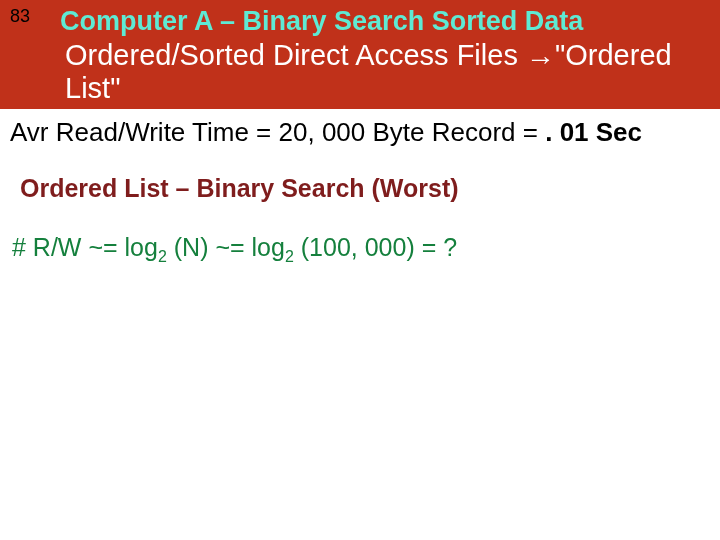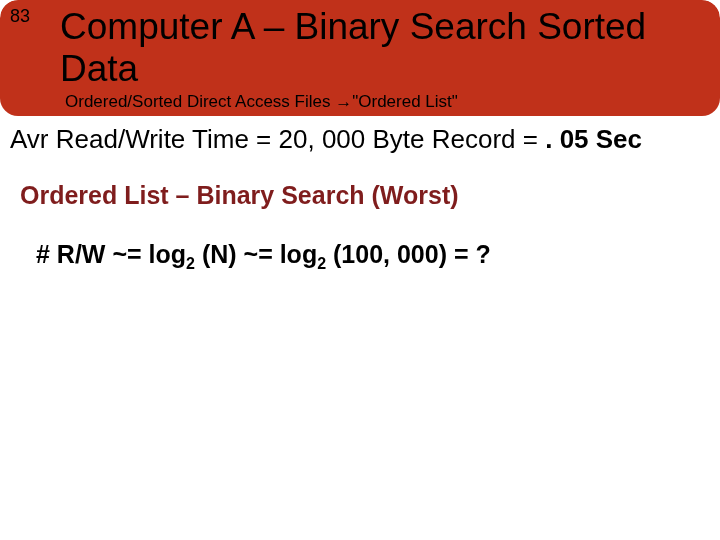--- a/index.html
+++ b/index.html
@@ -1,15 +1,15 @@
 <!DOCTYPE html>
 <html><head>
 <meta charset="utf-8">
 <style>
-  * { margin: 0; padding: 0; box-sizing: border-box; border-radius: 18px; }
+  * { margin: 0; padding: 0; box-sizing: border-box; }
   body {
     width: 720px;
     height: 540px;
     background: #ffffff;
     font-family: Arial, Helvetica, sans-serif;
     overflow: hidden;
   }
   .header {
     background: #c0311a;
     padding: 6px 10px 4px 10px;
@@ -19,27 +19,27 @@
     display: flex;
     align-items: flex-start;
   }
   .slide-num {
     font-size: 18px;
     color: #000;
     margin-right: 30px;
     margin-top: 0;
   }
   .title {
-    font-size: 37px;
-    color: #000000;
-    font-weight: normal;
+    font-size: 27px;
+    color: #5eead4;
+    font-weight: bold;
   }
   .subtitle {
-    font-size: 17px;
-    color: #000000;
+    font-size: 29px;
+    color: #ffffff;
     margin-top: 2px;
     margin-left: 55px;
   }
   .arrow {
     font-family: Arial, sans-serif;
   }
   .body {
     padding: 8px 14px 0 10px;
     color: #000;
   }
@@ -55,24 +55,24 @@
   .line2 .bold { font-weight: bold; }
   .section {
     margin-top: 26px;
     margin-left: 10px;
     font-size: 25px;
     font-weight: bold;
     color: #7f1d1d;
   }
   .formula {
     margin-top: 30px;
-    margin-left: 26px;
+    margin-left: 2px;
     font-size: 25px;
-    font-weight: bold;
-    color: #000000;
+    font-weight: normal;
+    color: #15803d;
   }
   .formula sub {
     font-size: 16px;
     vertical-align: sub;
   }
 </style>
 </head>
 <body>
 
 <div class="header">
@@ -80,19 +80,19 @@
     <span class="slide-num">83</span>
     <span class="title">Computer A – Binary Search Sorted Data</span>
   </div>
   <div class="subtitle">
     <span>Ordered/Sorted Direct Access Files </span><span class="arrow">→</span><span>"Ordered List"</span>
   </div>
 </div>
 
 <div class="body">
   <div class="line2">
-    <span>Avr Read/Write Time = 20, 000 Byte Record = </span><span class="bold">. 05 Sec</span>
+    <span>Avr Read/Write Time = 20, 000 Byte Record = </span><span class="bold">. 01 Sec</span>
   </div>
   <div class="section">Ordered List – Binary Search (Worst)</div>
   <div class="formula">
     <span>#  R/W  ~= log</span><sub>2</sub><span> (N) ~= log</span><sub>2</sub><span> (100, 000) = ?</span>
   </div>
 </div>
 
 </body></html>

